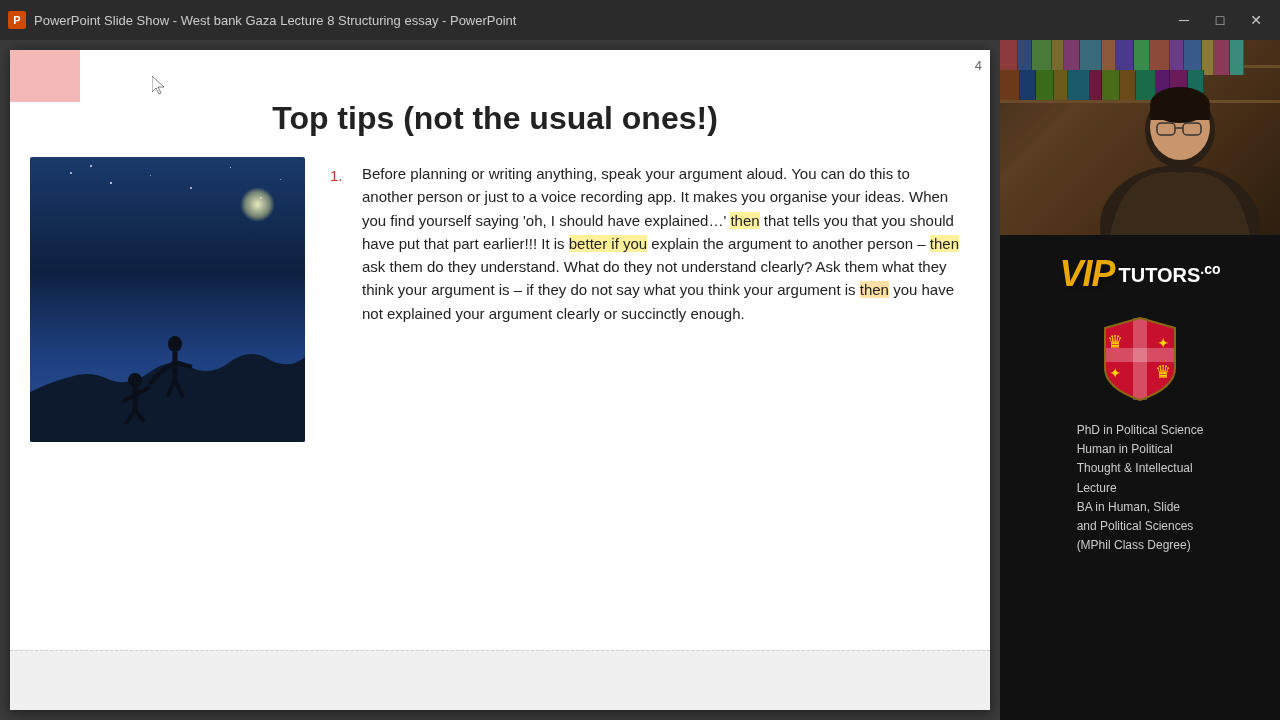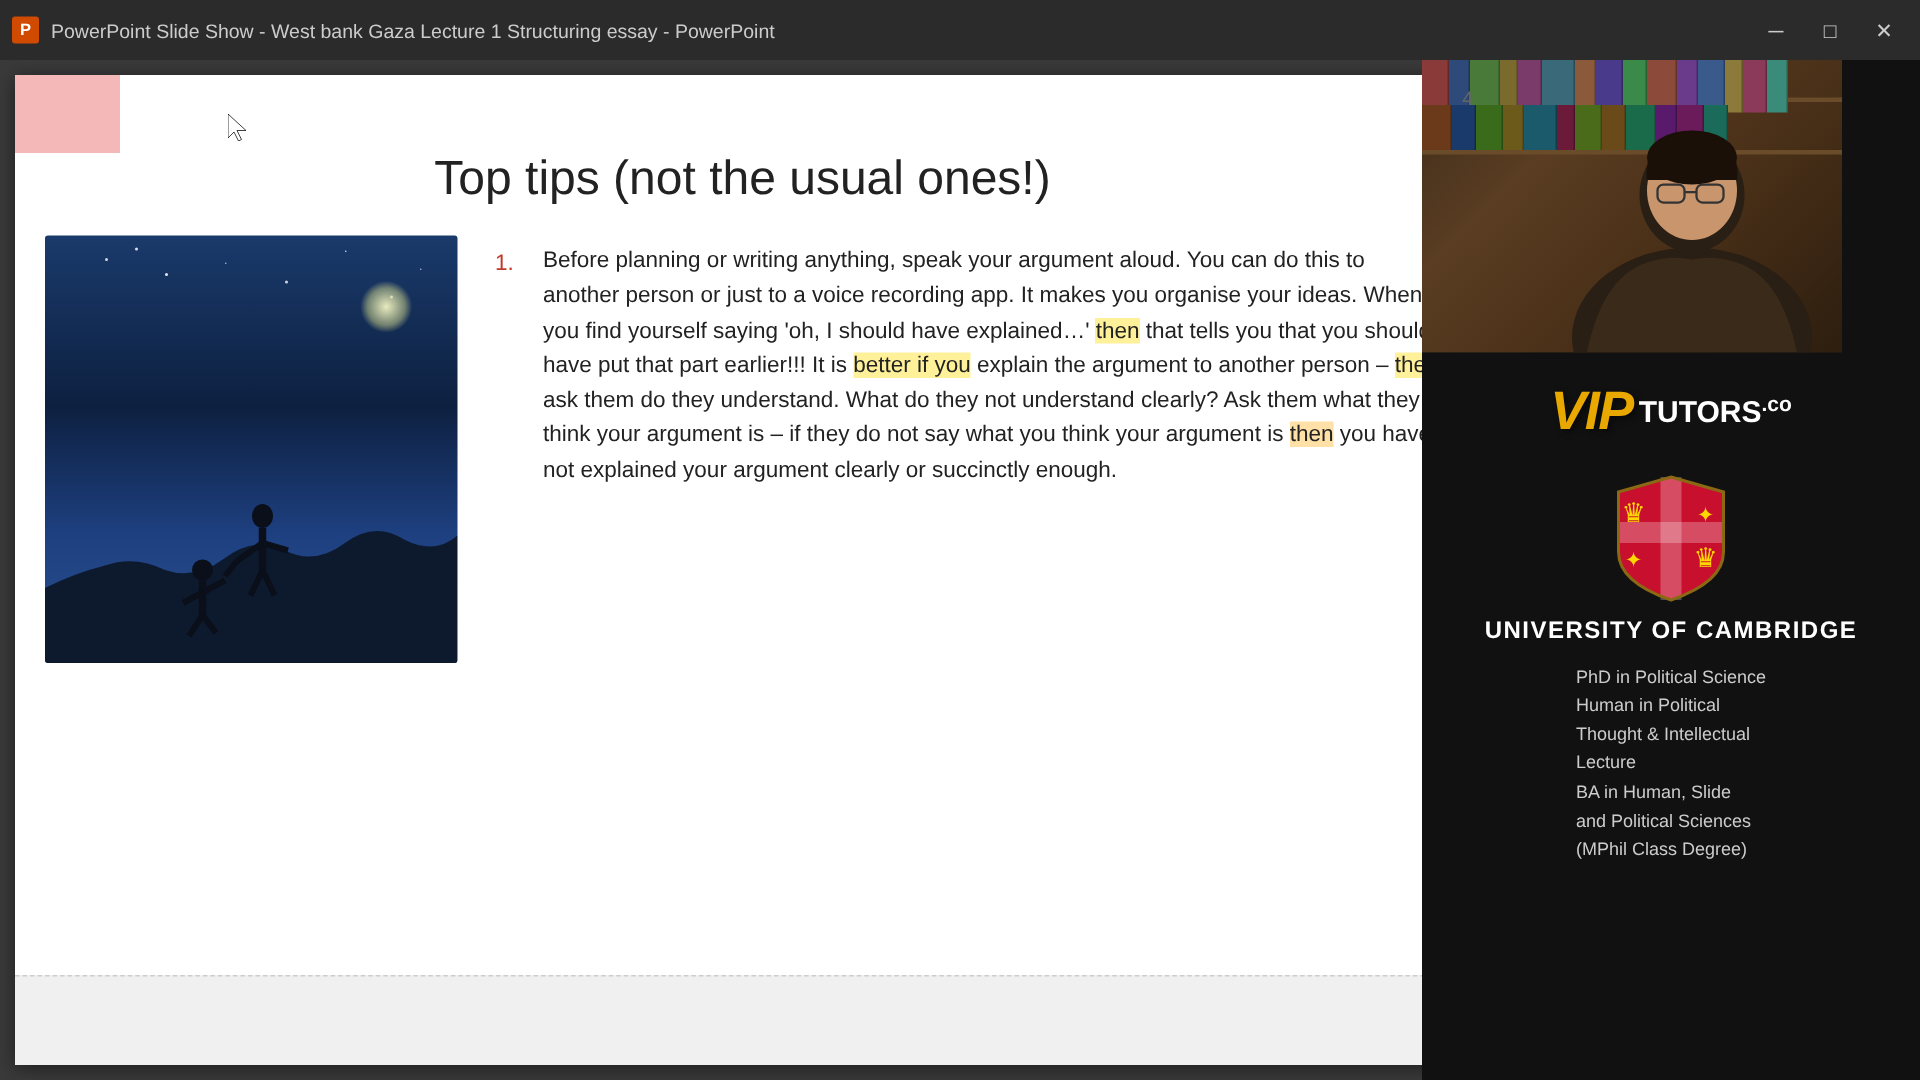--- a/index.html
+++ b/index.html
@@ -99,21 +99,21 @@
     #slide-content {
       position: absolute;
       top: 0; left: 0; right: 0; bottom: 0;
       padding: 20px 30px 20px 20px;
       display: flex;
       flex-direction: column;
     }
 
     #slide-title {
       font-size: 32px;
-      font-weight: normal;
+      font-weight: bold;
       color: #222;
       text-align: center;
       margin-top: 30px;
       margin-bottom: 20px;
     }
 
     #slide-body {
       display: flex;
       flex: 1;
       gap: 20px;
@@ -211,21 +211,21 @@
       width: 12px;
       height: 18px;
       z-index: 100;
       pointer-events: none;
     }
 
     
     #right-panel {
       position: absolute;
       top: 40px; right: 0;
-      width: 332px; bottom: 0;
+      width: 280px; bottom: 0;
       background: #111;
       display: flex;
       flex-direction: column;
     }
 
     
     #webcam-area {
       width: 280px;
       height: 195px;
       background: #2a2015;
@@ -338,21 +338,21 @@
       color: #cccccc;
     }
   </style>
 </head>
 <body>
 
 <div id="titlebar">
   <div id="titlebar-icon">
     <span style="font-size:11px;font-weight:900;color:white;">P</span>
   </div>
-  <span id="titlebar-text">PowerPoint Slide Show  -  West bank Gaza Lecture 1 Structuring essay - PowerPoint</span>
+  <span id="titlebar-text">PowerPoint Slide Show  -  West bank Gaza Lecture 8 Structuring essay - PowerPoint</span>
   <div id="titlebar-controls">
     <button class="title-btn">─</button>
     <button class="title-btn">□</button>
     <button class="title-btn close">✕</button>
   </div>
 </div>
 
 <div id="main-area">
   <div id="slide-wrapper">
 
@@ -507,23 +507,20 @@
         <text x="68" y="35" font-size="14" fill="#FFD700" text-anchor="middle">✦</text>
 
         <text x="20" y="65" font-size="14" fill="#FFD700" text-anchor="middle">✦</text>
 
         <text x="68" y="65" font-size="18" fill="#FFD700" text-anchor="middle">♛</text>
 
         <path d="M45 5 L80 15 L80 55 Q80 75 45 87 Q10 75 10 55 L10 15 Z" fill="none" stroke="#8B6914" stroke-width="2"></path>
       </svg>
     </div>
 
-    <div id="cambridge-title">
-      <div>UNIVERSITY OF CAMBRIDGE</div>
-    </div>
 
     <div id="cambridge-details">
       <div class="degree-line">PhD in Political Science</div>
       <div class="degree-line">Human in Political</div>
       <div class="degree-line">Thought &amp; Intellectual</div>
       <div class="degree-line">Lecture</div>
       <div class="degree-line">BA in Human, Slide</div>
       <div class="degree-line">and Political Sciences</div>
       <div class="degree-line">(MPhil Class Degree)</div>
     </div>

